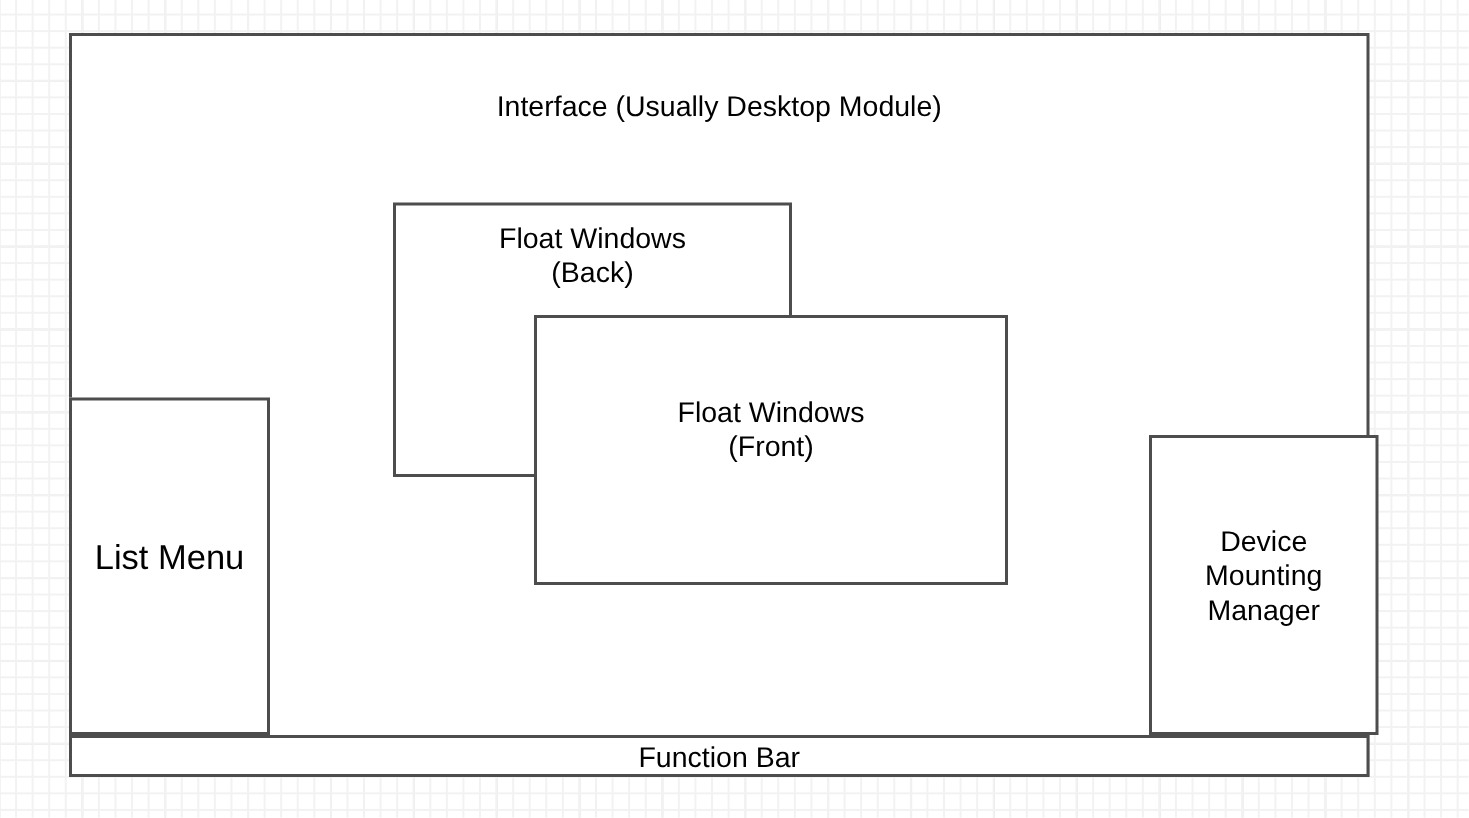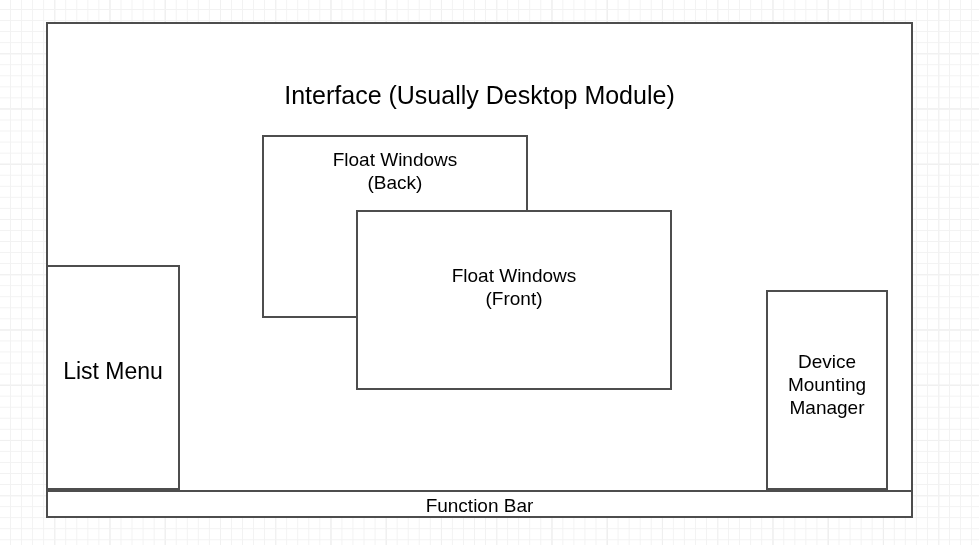--- a/index.html
+++ b/index.html
@@ -53,22 +53,22 @@
 
   
   #interface-box {
     left: 46px;
     top: 22px;
     width: 867px;
     height: 496px;
     z-index: 1;
   }
   #interface-label {
-    top: 56px;
-    font-size: 25px;
+    top: 36px;
+    font-size: 19px;
   }
 
   #float-back-box {
     left: 262px;
     top: 135px;
     width: 266px;
     height: 183px;
     z-index: 2;
   }
   #float-back-label {
@@ -96,21 +96,21 @@
     z-index: 2;
   }
   #list-menu-label {
     top: 90px;
     font-size: 23px;
   }
 
   #device-manager-box {
     left: 766px;
     top: 290px;
-    width: 122px;
+    width: 153px;
     height: 200px;
     z-index: 2;
   }
   #device-manager-label {
     top: 58px;
     font-size: 19px;
   }
 
   #function-bar-box {
     left: 46px;

